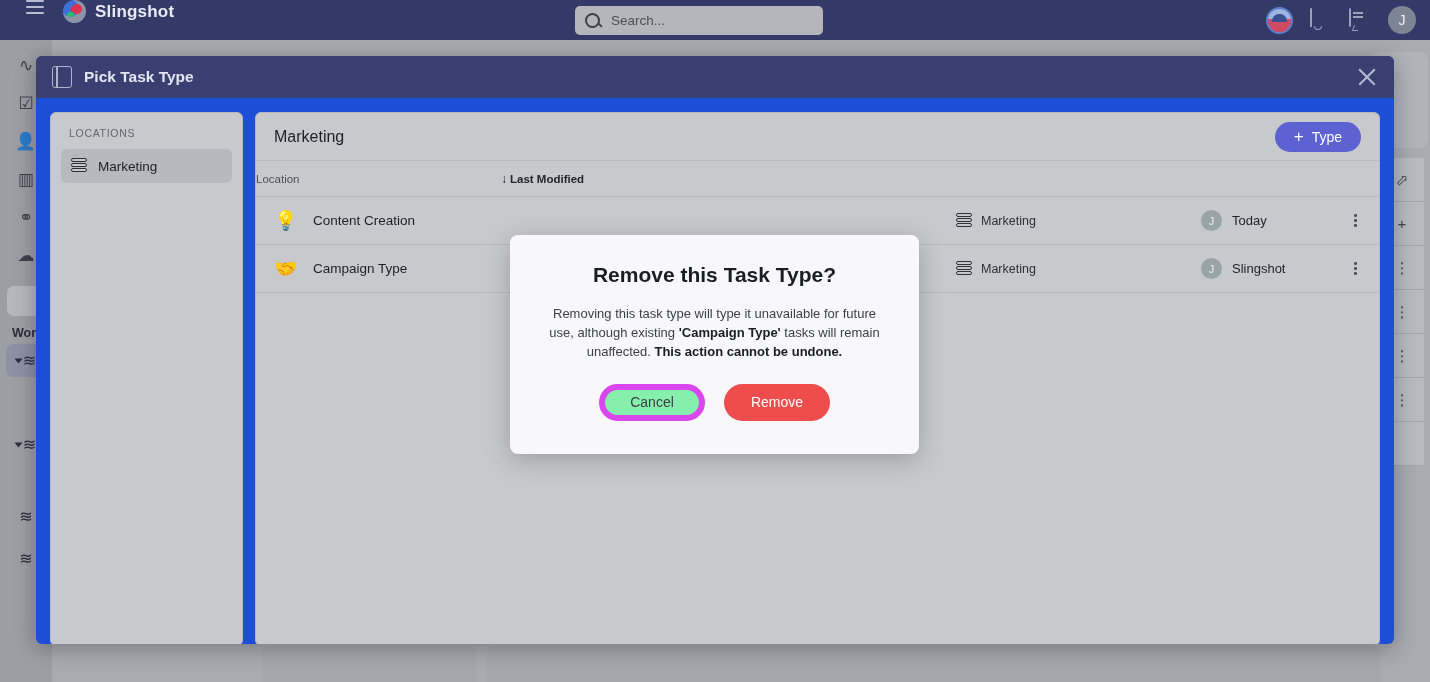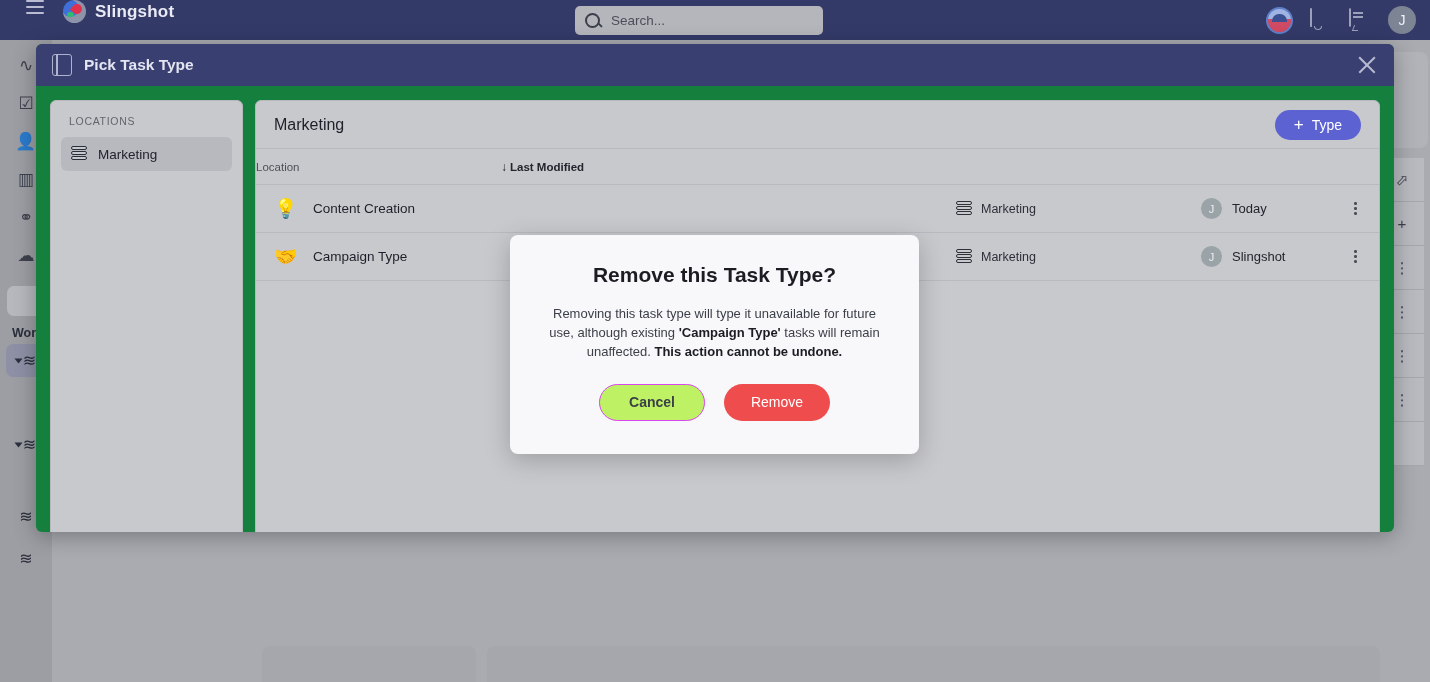--- a/index.html
+++ b/index.html
@@ -73,22 +73,22 @@
 
   .app-right-rail { position:absolute; right:0; top:40px; width:50px; height:642px;
     background:#a9abb0; }
   .bg-card { position:absolute; background:#b1b3b8; border-radius:8px; }
   .rcell { position:absolute; right:6px; width:44px; background:#b8babf;
     border-bottom:1px solid #a5a7ad; display:flex; align-items:center; justify-content:center;
     color:#3d414c; font-size:15px; }
   .bg-bottom-card { position:absolute; background:#a5a7ac; border-radius: 8px 8px 0 0; }
 
   
-  .modal-window { position: absolute; left: 36px; top: 44px; width: 1358px; height: 488px;
-    background: #15803d; border-radius: 6px; box-shadow: 0 4px 22px rgba(0,0,0,.3); overflow: hidden; }
+  .modal-window { position: absolute; left: 36px; top: 56px; width: 1358px; height: 588px;
+    background: #1d4ed8; border-radius: 6px; box-shadow: 0 4px 22px rgba(0,0,0,.3); overflow: hidden; }
   .modal-head { height: 42px; background: #3a3f72; display: flex; align-items: center;
     padding: 0 16px; }
   .head-ico { width: 20px; height: 22px; border: 1.8px solid #aeb2cd; border-radius: 3px;
     position: relative; flex:0 0 auto; }
   .head-ico::before { content:""; position:absolute; left:3px; top:-1px; bottom:-1px; width:1.8px;
     background:#aeb2cd;}
   .head-title { color: #e3e5f0; font-size: 15.5px; font-weight: bold; margin-left: 12px; }
   .close-x { margin-left:auto; width: 22px; height: 22px; position: relative; cursor: pointer; }
   .close-x::before, .close-x::after { content:""; position:absolute; left:0; top:10px;
     width:22px; height:1.8px; background:#b7bad0; }
@@ -136,22 +136,22 @@
   .arrow-down { font-size: 12px; margin-right: 3px; }
 
   
   .confirm { position:absolute; left: 510px; top: 235px; width: 409px; height: 219px;
     background: #f8f8fa; border-radius: 8px; box-shadow: 0 6px 26px rgba(0,0,0,.22);
     padding: 28px 30px 0; text-align:center; }
   .confirm h2 { font-size: 21px; color: #1b1d23; font-weight: bold; }
   .confirm p { margin-top: 18px; font-size: 13px; line-height: 1.46; color: #3b3f48; }
   .confirm p b { font-weight: bold; color:#1b1d23; }
   .confirm-actions { margin-top: 22px; display:flex; justify-content:center; gap: 19px; }
-  .btn-cancel { width: 106px; height: 37px; border-radius: 19px; border: 1px solid #d946ef;
-    background: #bef264; color: #3b3f48; font-size: 14px; cursor:pointer; font-family:inherit;font-weight:bold;}
+  .btn-cancel { width: 106px; height: 37px; border-radius: 19px; border: 6px solid #d946ef;
+    background: #86efac; color: #3b3f48; font-size: 14px; cursor:pointer; font-family:inherit;}
   .btn-remove { width: 106px; height: 37px; border-radius: 19px; border: none;
     background: #ef4d4d; color: #fff; font-size: 14px; font-weight: normal; cursor:pointer;
     font-family:inherit;}
 </style>
 </head>
 <body>
 
 <div id="root">
 
   <div class="app-left-rail">

